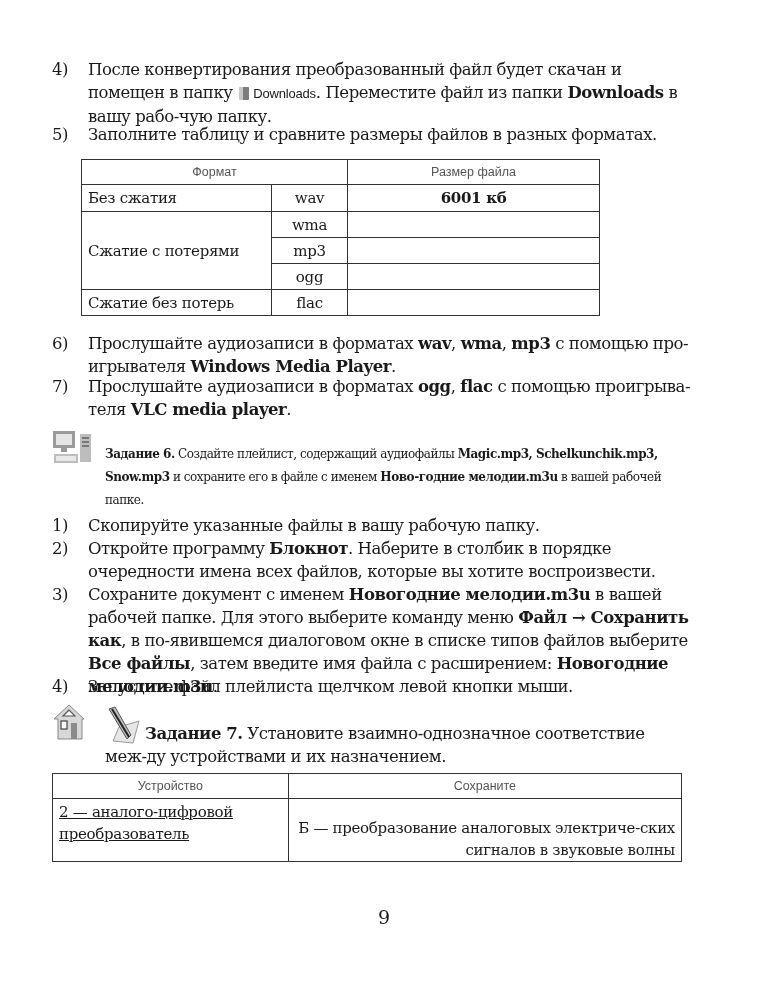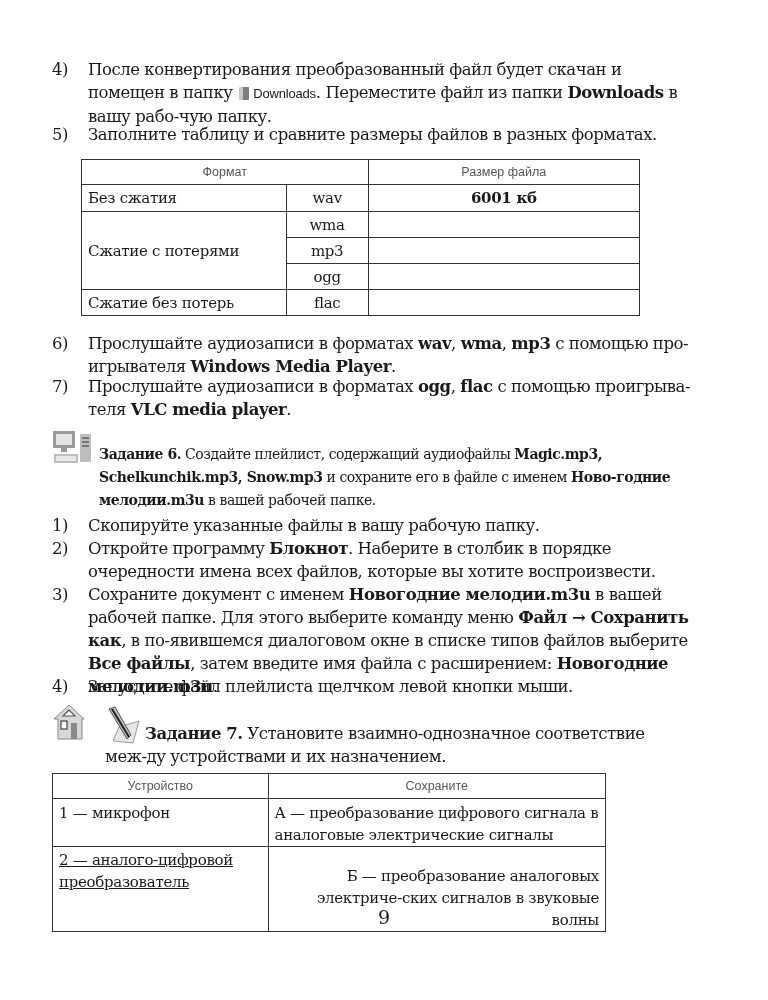--- a/index.html
+++ b/index.html
@@ -24,21 +24,21 @@
 <div class="item" style="top:58px;">
   <span class="num">4)</span>
   <span class="txt"><span>После конвертирования преобразованный файл будет скачан и помещен в папку </span><span class="dl-icon"></span><span class="dl-label">Downloads</span><span>. Переместите файл из папки </span><b>Downloads</b><span> в вашу рабо-чую папку.</span></span>
 </div>
 
 <div class="item" style="top:123px;">
   <span class="num">5)</span>
   <span class="txt">Заполните таблицу и сравните размеры файлов в разных форматах.</span>
 </div>
 
-<table class="t" style="left:81px; top:159px; width:559px;">
+<table class="t" style="left:81px; top:159px; width:519px;">
   <colgroup>
       <col style="width:175px">
       <col style="width:70px">
       <col style="width:232px">
     </colgroup>
   <tbody>
       <tr style="height:25px;">
     <td class="hdr" colspan="2">Формат</td>
     <td class="hdr">Размер файла</td>
   </tr>
@@ -83,21 +83,21 @@
   <rect x="4" y="4" width="16" height="11" fill="#e4e4e4"></rect>
   <rect x="9" y="18" width="6" height="4" fill="#9a9a9a"></rect>
   <rect x="2" y="24" width="24" height="9" fill="#bdbdbd"></rect>
   <rect x="4" y="26" width="20" height="5" fill="#e8e8e8"></rect>
   <rect x="28" y="4" width="11" height="28" fill="#bdbdbd"></rect>
   <rect x="30" y="7" width="7" height="2" fill="#777"></rect>
   <rect x="30" y="11" width="7" height="2" fill="#777"></rect>
   <rect x="30" y="15" width="7" height="2" fill="#777"></rect>
 </svg>
 
-<div class="abs" style="left:99px; top:443px; width:585px; font-size:14px; line-height:23px; letter-spacing:-0.45px;">
+<div class="abs" style="left:105px; top:443px; width:585px; font-size:12px; line-height:23px; letter-spacing:-0.45px;">
   <b>Задание 6.</b><span> Создайте плейлист, содержащий аудиофайлы </span><b>Magic.mp3, Schelkunchik.mp3, Snow.mp3</b><span> и сохраните его в файле с именем </span><b>Ново-годние мелодии.m3u</b><span> в вашей рабочей папке.</span>
 </div>
 
 <div class="item" style="top:514px;">
   <span class="num">1)</span>
   <span class="txt">Скопируйте указанные файлы в вашу рабочую папку.</span>
 </div>
 <div class="item" style="top:537px;">
   <span class="num">2)</span>
   <span class="txt"><span>Откройте программу </span><b>Блокнот</b><span>. Наберите в столбик в порядке очередности имена всех файлов, которые вы хотите воспроизвести.</span></span>
@@ -120,33 +120,29 @@
 <svg class="abs" style="left:105px; top:705px;" width="40" height="40" viewBox="0 0 40 40">
   <polygon points="14,22 34,16 28,38 8,36" fill="#e6e6e6" stroke="#999" stroke-width="1"></polygon>
   <polygon points="4,4 10,2 26,30 22,34" fill="#bdbdbd" stroke="#555" stroke-width="1"></polygon>
   <line x1="7" y1="4" x2="24" y2="32" stroke="#222" stroke-width="2"></line>
 </svg>
 
 <div class="abs" style="left:105px; top:722px; width:585px; font-size:16.5px; line-height:23px; letter-spacing:-0.45px;">
   <span style="display:inline-block; width:40px;"></span><b>Задание 7.</b><span> Установите взаимно-однозначное соответствие меж-ду устройствами и их назначением.</span>
 </div>
 
-<table class="t" style="left:52px; top:773px; width:554px;">
+<table class="t" style="left:52px; top:773px; width:630px;">
   <colgroup>
       <col style="width:236px">
       <col style="width:394px">
     </colgroup>
   <tbody>
       <tr style="height:25px;">
     <td class="hdr">Устройство</td>
     <td class="hdr">Сохраните</td>
-  </tr>
-  <tr style="height:48px;">
-    <td style="vertical-align:top; padding-top:3px; line-height:22px;">1 — микрофон</td>
-    <td style="vertical-align:top; padding-top:3px; line-height:22px;">А — преобразование цифрового сигнала в аналоговые электрические сигналы</td>
   </tr>
   <tr style="height:46px;">
     <td style="vertical-align:top; padding-top:2px; line-height:22px;text-decoration:underline;">2 — аналого-цифровой преобразователь</td>
     <td style="vertical-align:top; padding-top:18px; line-height:22px;text-align:right;">Б — преобразование аналоговых электриче-ских сигналов в звуковые волны</td>
   </tr>
 </tbody>
   </table>
 
 <div class="page-num">9</div>
 

